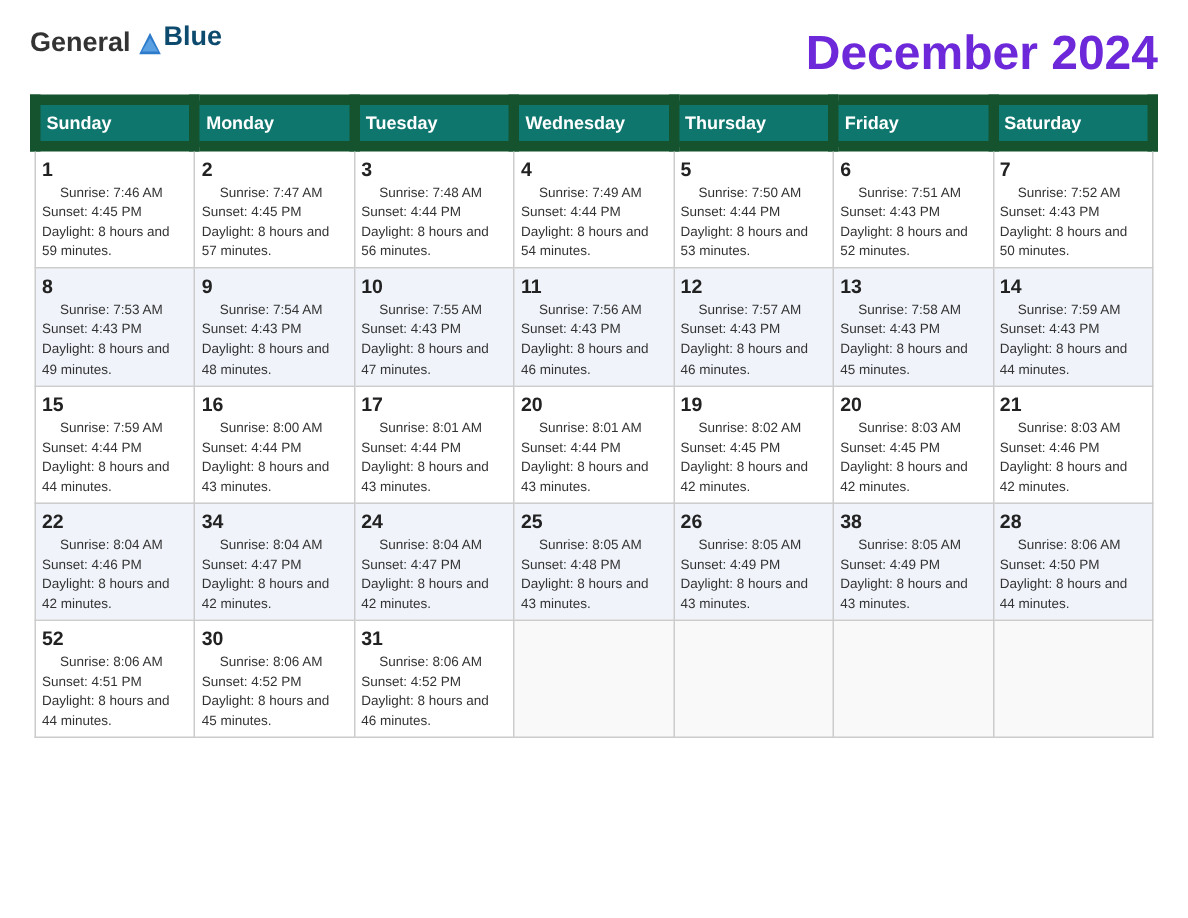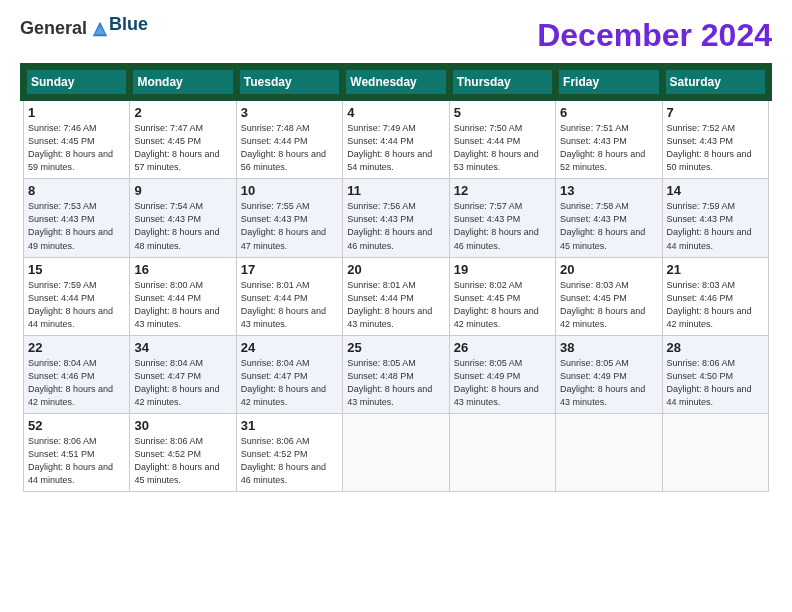--- a/index.html
+++ b/index.html
@@ -93,20 +93,21 @@
       font-size: 13px;
       font-weight: bold;
       color: #222;
       display: block;
       margin-bottom: 2px;
     }
     .day-info {
       font-size: 9px;
       color: #333;
       line-height: 1.45;
+      margin-left: 12px;
     }
     .empty-cell {
       background: #f9f9f9 !important;
     }
   </style>
 </head>
 <body>
 
 <div class="page">
   <div class="header">

